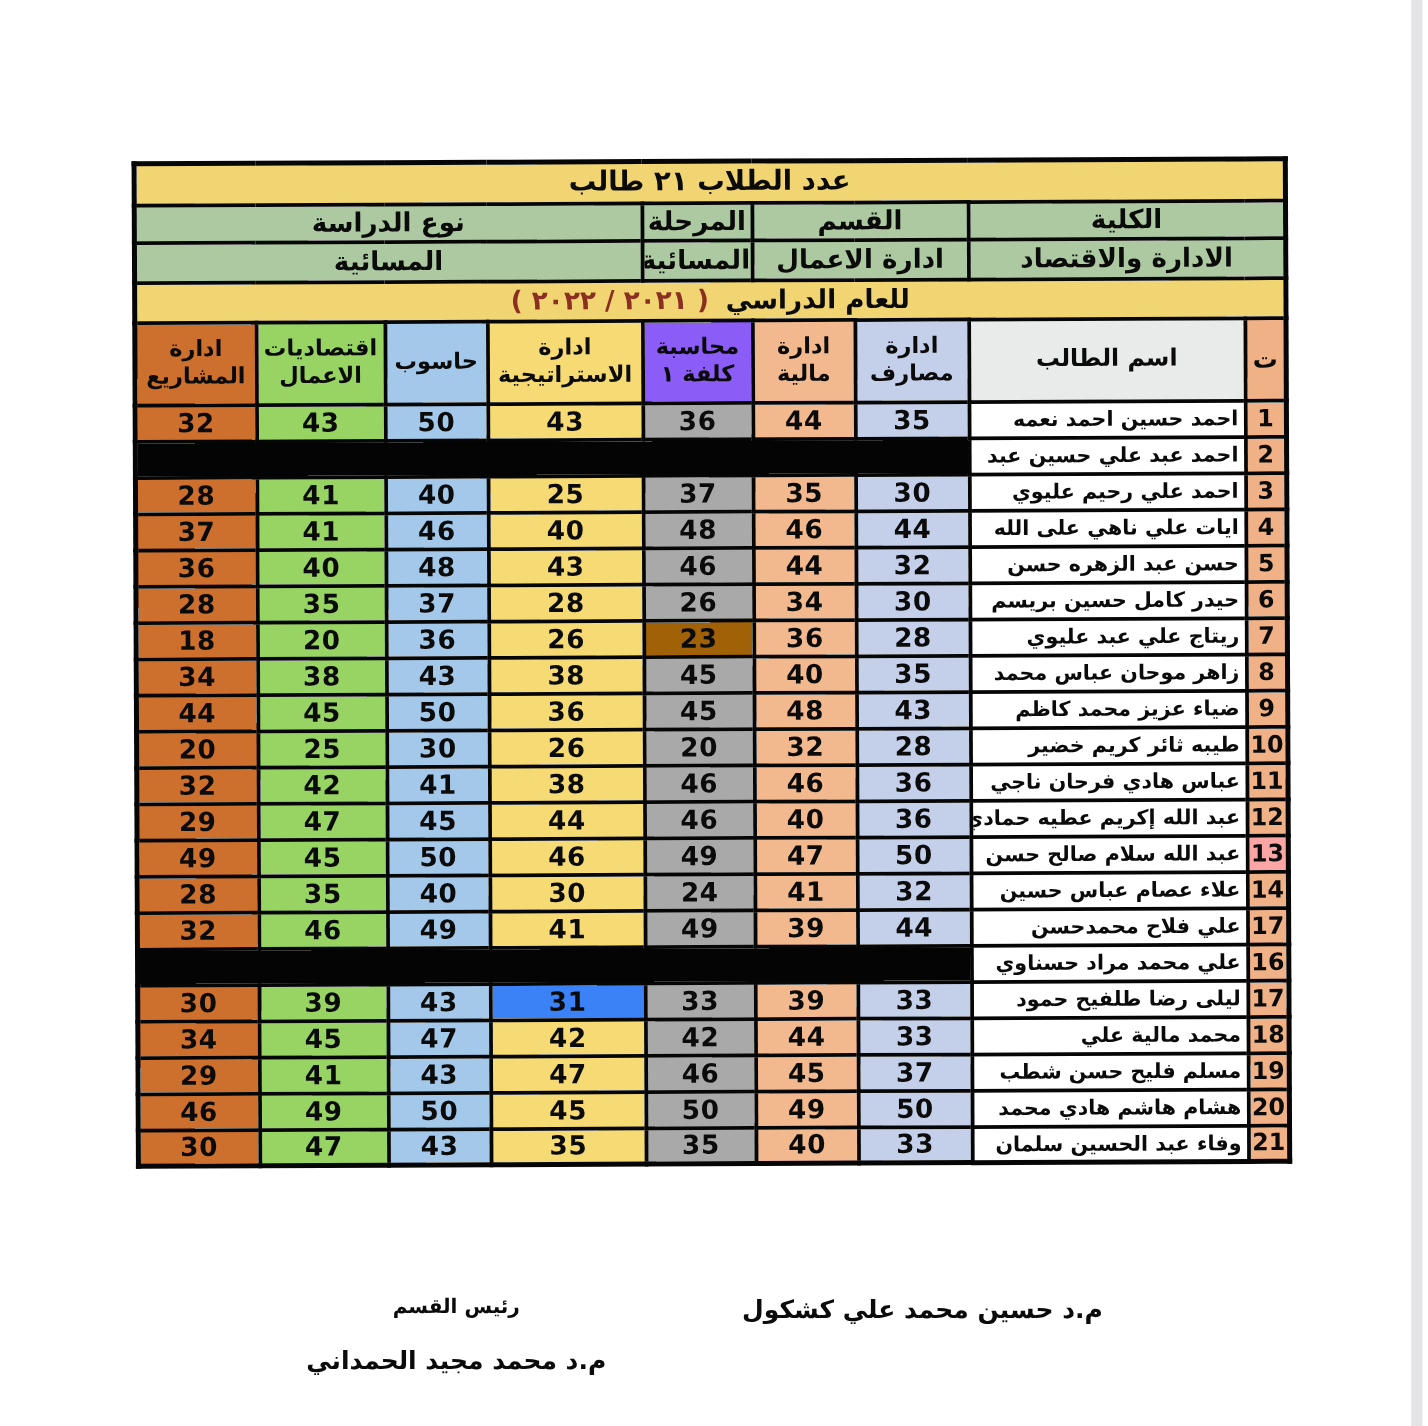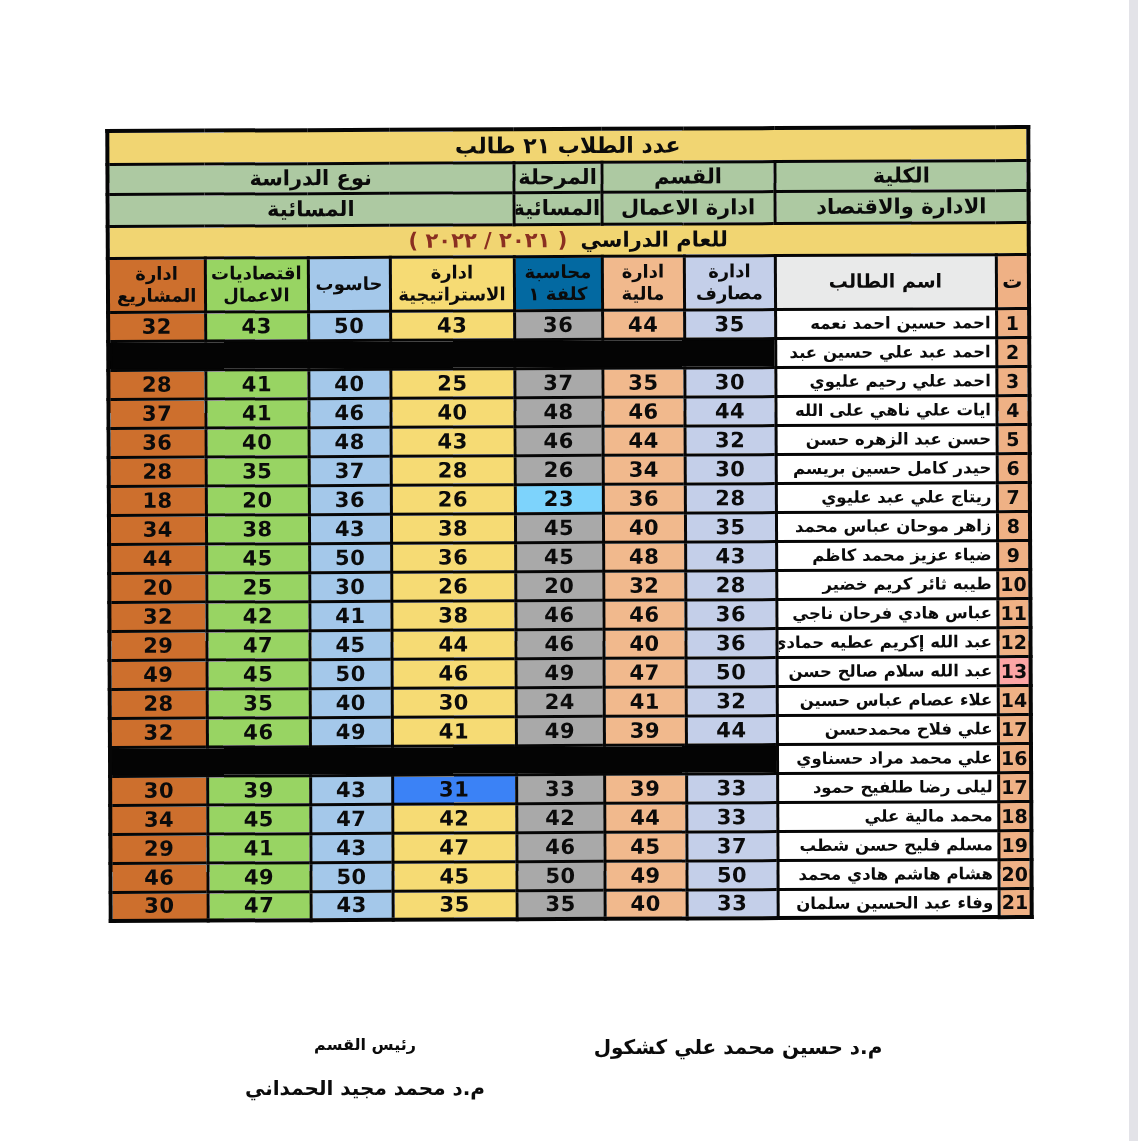--- a/index.html
+++ b/index.html
@@ -38,21 +38,21 @@
     font-weight:bold;
     overflow:hidden;
     padding:0;
   }
   tr.title-row td {
     height:33px; font-size:22px;
   }
   tr.info-row td { height:30px; font-size:21px; }
   tr.info-values td { height:32px; }
   tr.year-row td { height:32px; font-size:21px; }
-  tr.col-header-row th { height:54px; font-size:18px; line-height:1.25; }
+  tr.col-header-row th { height:66px; font-size:18px; line-height:1.25; }
   tr.col-header-row th.name-th { font-size:19px; }
   tr.col-header-row th.seq-th { font-size:20px; }
   tbody td { height:29px; }
   td.grade-cell { font-size:21px; letter-spacing:0.5px; }
   td.seq-cell { font-size:19px; }
   td.name-cell {
     font-size:16.5px;
     text-align:right;
     padding-right:4px;
     background:#ffffff;
@@ -122,21 +122,21 @@
         <th class="seq-th" id="seq-th" style="background: rgb(239, 177, 133);">ت</th>
         <th class="name-th" id="name-th" style="background: rgb(233, 234, 234);">اسم الطالب</th>
       <th style="background: rgb(196, 207, 233);">
               <div>ادارة</div>
               <div>مصارف</div>
             </th>
             <th style="background: rgb(241, 185, 141);">
               <div>ادارة</div>
               <div>مالية</div>
             </th>
-            <th style="background: #0369a1;">
+            <th style="background: #8b5cf6;">
               <div>محاسبة</div>
               <div>كلفة ١</div>
             </th>
             <th style="background: rgb(246, 219, 116);">
               <div>ادارة</div>
               <div>الاستراتيجية</div>
             </th>
             <th style="background: rgb(164, 200, 234);">
               <div>حاسوب</div>
             </th>
@@ -209,21 +209,21 @@
             <td class="grade-cell" style="background: rgb(246, 219, 116);">28</td>
             <td class="grade-cell" style="background: rgb(164, 200, 234);">37</td>
             <td class="grade-cell" style="background: rgb(152, 212, 99);">35</td>
             <td class="grade-cell" style="background: rgb(205, 111, 45);">28</td>
           </tr>
           <tr>
             <td class="seq-cell" style="background: rgb(239, 177, 133);">7</td>
             <td class="name-cell">ريتاج علي عبد عليوي</td>
             <td class="grade-cell" style="background: rgb(196, 207, 233);">28</td>
             <td class="grade-cell" style="background: rgb(241, 185, 141);">36</td>
-            <td class="grade-cell" style="background: #7dd3fc;">23</td>
+            <td class="grade-cell" style="background: #a16207;">23</td>
             <td class="grade-cell" style="background: rgb(246, 219, 116);">26</td>
             <td class="grade-cell" style="background: rgb(164, 200, 234);">36</td>
             <td class="grade-cell" style="background: rgb(152, 212, 99);">20</td>
             <td class="grade-cell" style="background: rgb(205, 111, 45);">18</td>
           </tr>
           <tr>
             <td class="seq-cell" style="background: rgb(239, 177, 133);">8</td>
             <td class="name-cell">زاهر موحان عباس محمد</td>
             <td class="grade-cell" style="background: rgb(196, 207, 233);">35</td>
             <td class="grade-cell" style="background: rgb(241, 185, 141);">40</td>

